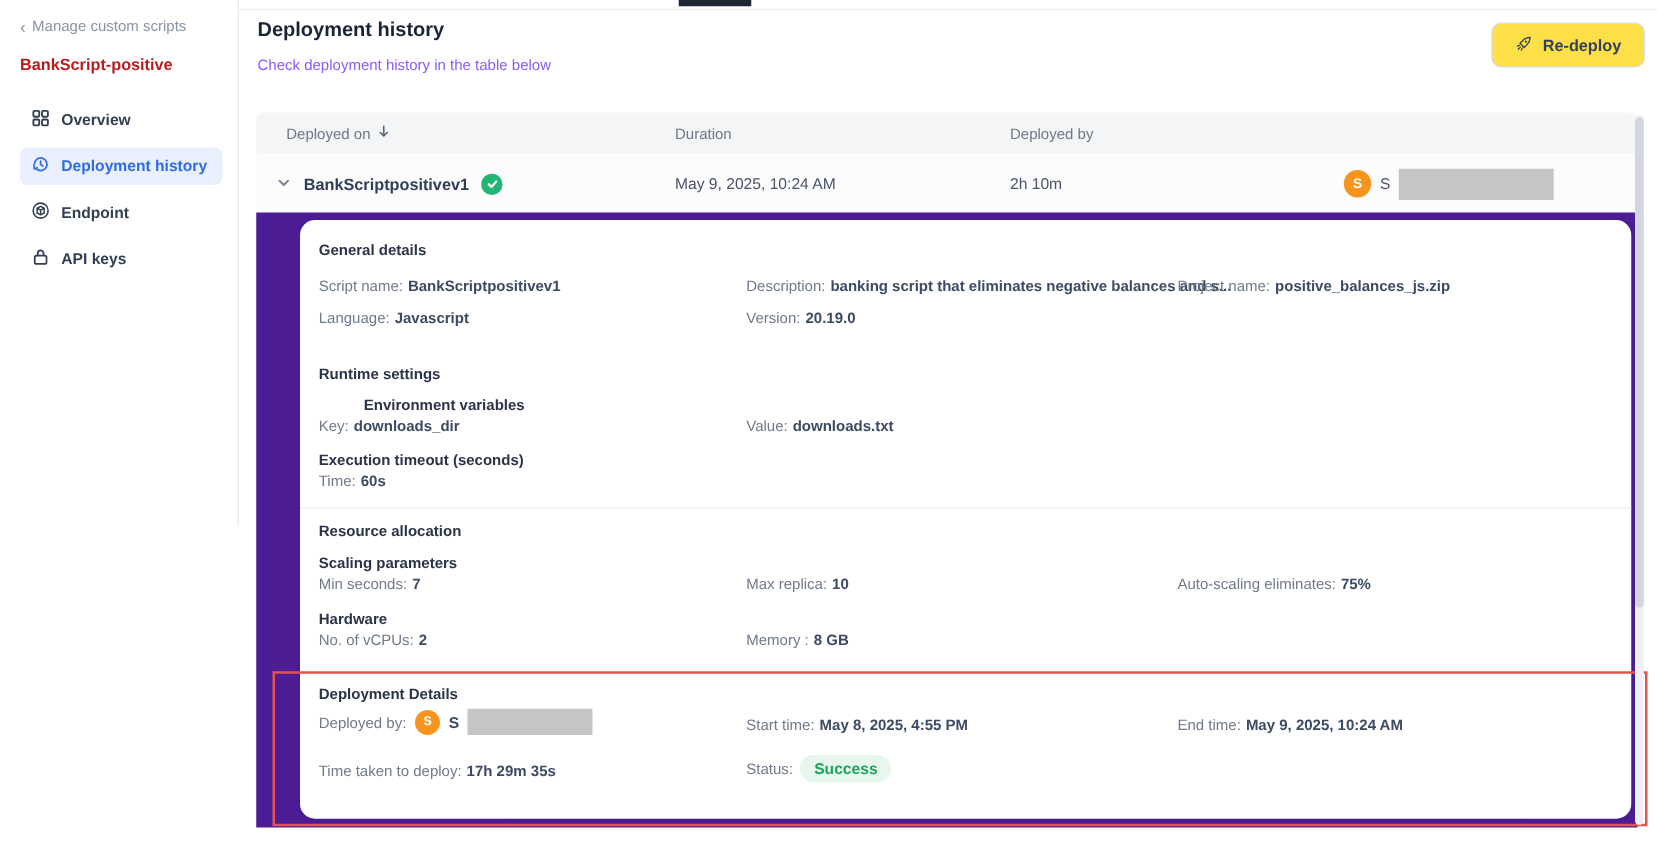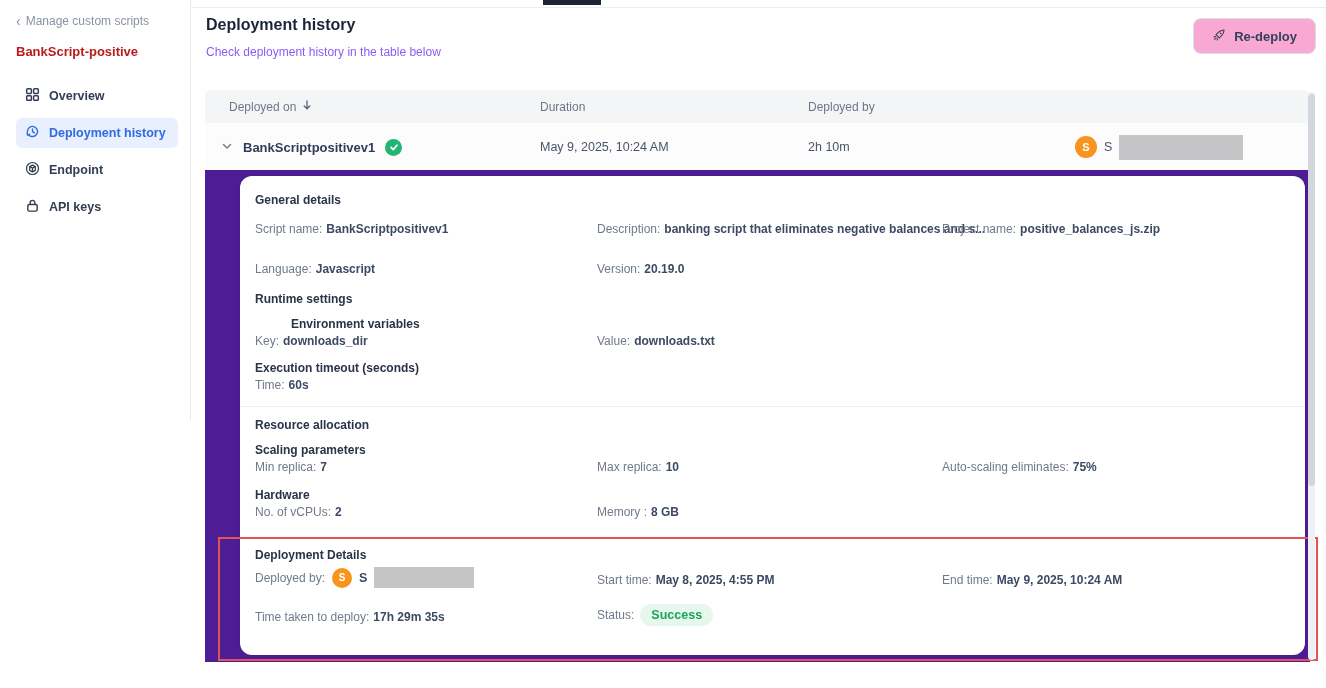--- a/index.html
+++ b/index.html
@@ -22,21 +22,21 @@
   .nav-item svg { flex:0 0 auto; }
   .nav-item.active { background:#e9effc; color:#2e6be5; }
 
   
   .main { position:absolute; left:190px; top:0; width:1136px; height:688px; }
   .main-topline { position:absolute; left:0; top:7px; width:1136px; height:1px; background:#ebedf0; }
   .page-title { position:absolute; left:16px; top:16px; font-size:16px; font-weight:700; color:#1b2437; }
   .page-subtitle { position:absolute; left:16px; top:45px; font-size:12px; color:#8b5cf6; }
 
   .redeploy-btn { position:absolute; right:10px; top:18px; height:36px; padding:0 18px;
-                  display:flex; align-items:center; gap:8px; background:#f9a8d4; border:1px solid #d9dde3;
+                  display:flex; align-items:center; gap:8px; background:#fde047; border:1px solid #d9dde3;
                   border-radius:8px; font-size:13px; font-weight:700; color:#33415c; cursor:pointer;
                   font-family:"Liberation Sans", sans-serif; }
 
   
   .table { position:absolute; left:15px; top:90px; width:1105px; }
   .t-head { display:grid; grid-template-columns:311px 268px 267px 1fr; padding-left:24px;
             height:33px; align-items:center; background:#f3f5f7; border-radius:6px 6px 0 0;
             font-size:12px; color:#6e7787; }
   .t-head .th { display:flex; align-items:center; gap:5px; }
   .t-row { display:grid; grid-template-columns:311px 268px 267px 1fr; padding-left:24px;
@@ -194,42 +194,42 @@
 
     <div class="expand-area">
       <div class="detail-card">
 
         <div class="sec-h" style="top:17px; left:15px;">General details</div>
         <div class="row-abs" style="top:46px;">
           <span class="kv c1"><span>Script name:</span><b>BankScriptpositivev1</b></span>
           <span class="kv c2"><span>Description:</span><b>banking script that eliminates negative balances and s...</b></span>
           <span class="kv c3"><span>Project name:</span><b>positive_balances_js.zip</b></span>
         </div>
-        <div class="row-abs" style="top:86px;">
+        <div class="row-abs" style="top:71px;">
           <span class="kv c1"><span>Language:</span><b>Javascript</b></span>
           <span class="kv c2"><span>Version:</span><b>20.19.0</b></span>
         </div>
 
         <div class="sec-h" style="top:116px; left:15px;">Runtime settings</div>
         <div class="sub-h" style="top:141px; left:15px;padding-left:36px;">Environment variables</div>
         <div class="row-abs" style="top:158px;">
           <span class="kv c1"><span>Key:</span><b>downloads_dir</b></span>
           <span class="kv c2"><span>Value:</span><b>downloads.txt</b></span>
         </div>
         <div class="sub-h" style="top:185px; left:15px;">Execution timeout (seconds)</div>
         <div class="row-abs" style="top:202px;">
           <span class="kv c1"><span>Time:</span><b>60s</b></span>
         </div>
 
         <div class="card-divider"></div>
 
         <div class="sec-h" style="top:242px; left:15px;">Resource allocation</div>
         <div class="sub-h" style="top:267px; left:15px;">Scaling parameters</div>
         <div class="row-abs" style="top:284px;">
-          <span class="kv c1"><span>Min replica:</span><b>7</b></span>
+          <span class="kv c1"><span>Min seconds:</span><b>7</b></span>
           <span class="kv c2"><span>Max replica:</span><b>10</b></span>
           <span class="kv c3"><span>Auto-scaling eliminates:</span><b>75%</b></span>
         </div>
         <div class="sub-h" style="top:312px; left:15px;">Hardware</div>
         <div class="row-abs" style="top:329px;">
           <span class="kv c1"><span>No. of vCPUs:</span><b>2</b></span>
           <span class="kv c2"><span>Memory :</span><b>8 GB</b></span>
         </div>
 
         <div class="sec-h" style="top:372px; left:15px;">Deployment Details</div>

